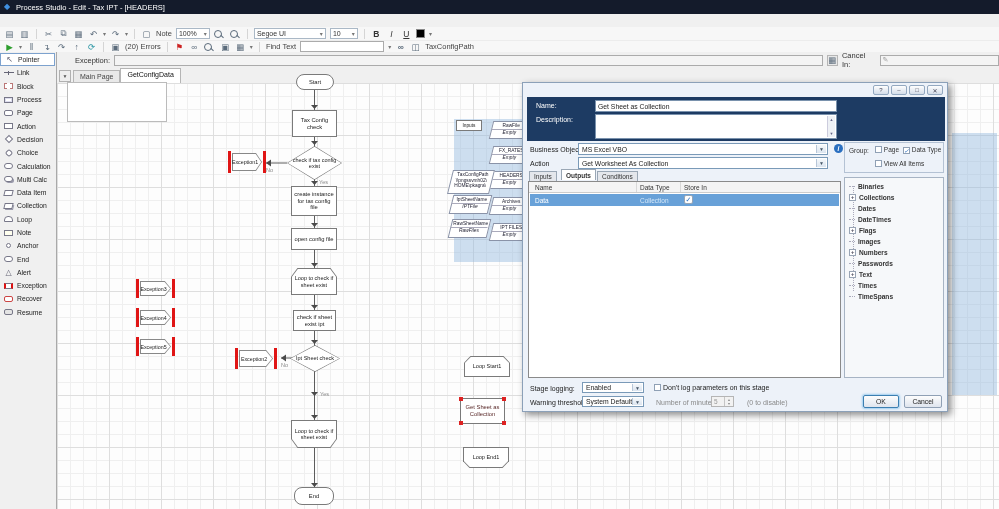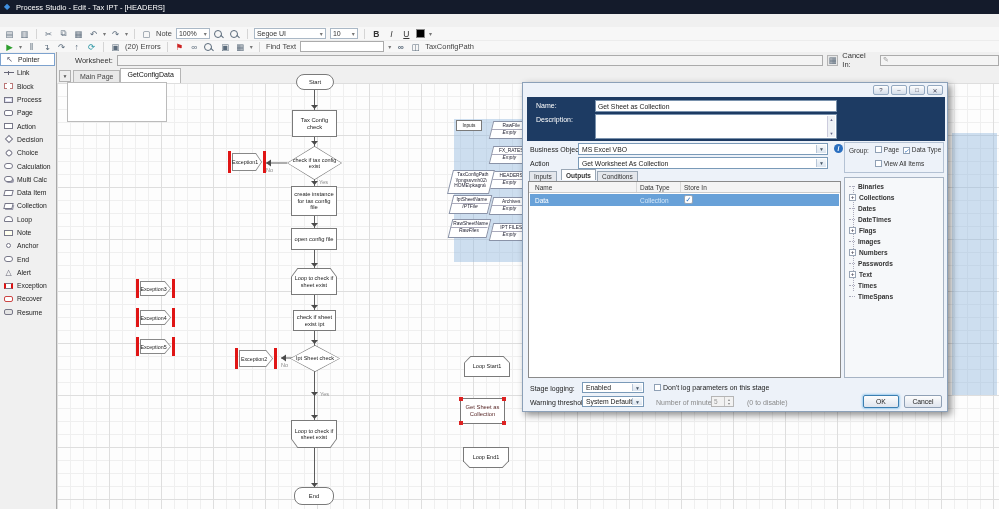--- a/index.html
+++ b/index.html
@@ -349,21 +349,21 @@
       </div>
     <div class="sitem">
         <span class="sic">
           <i class="shp r2 resic"></i>
         </span>
         <span>Resume</span>
       </div>
   </div>
 
   <div class="abs exprrow">
-    <span>Worksheet:</span>
+    <span>Exception:</span>
     <input class="field" style="width: 712px;">
     <span class="tbi" style="border:1px solid #b5b5b5;background:#e8e8e8">▦</span>
     <span>Cancel In:</span>
     <span class="field" style="width:120px;display:inline-flex;align-items:center;color:#999">
         <span>✎</span>
       </span>
   </div>
 
   <div class="abs tabrow">
     <span class="tabdd">

